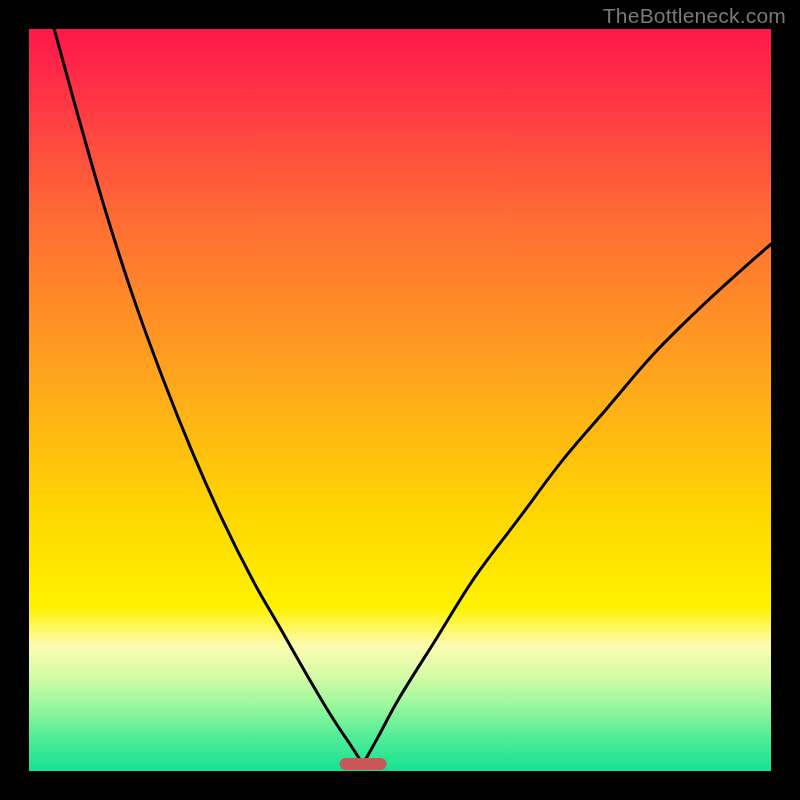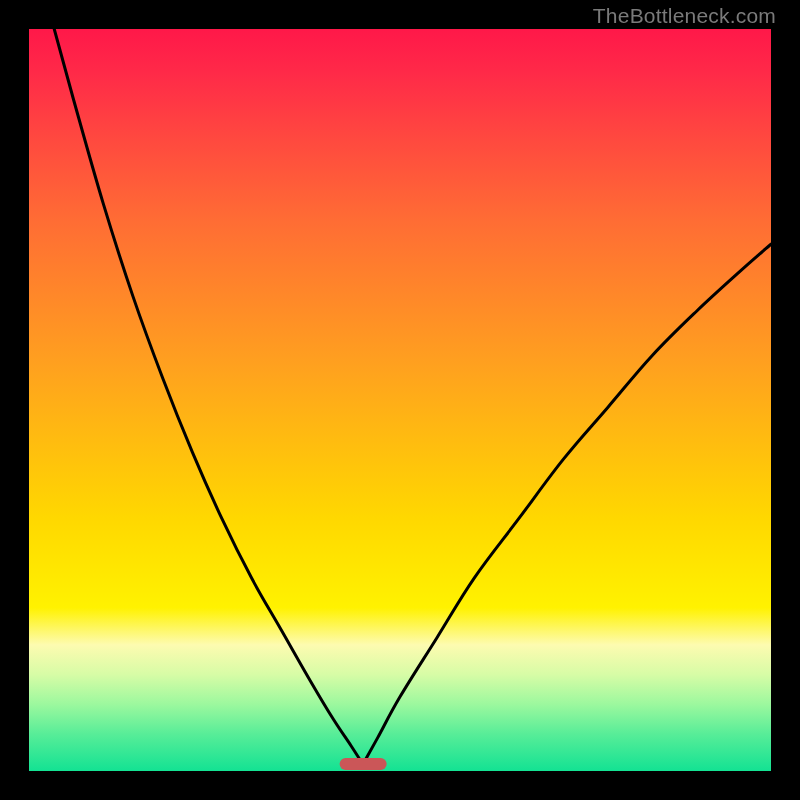--- a/index.html
+++ b/index.html
@@ -35,21 +35,21 @@
       #fdfbb0 83%,
       #d7fca6 87%,
       #9cf89e 91%,
       #58ed98 95%,
       #13e293 100%
     );
   }
   .watermark {
     position: absolute;
     top: 4px;
-    right: 24px;
+    right: 14px;
     color: #7a7a7a;
     font-size: 21px;
     font-weight: 400;
     letter-spacing: 0.2px;
     pointer-events: none;
   }
   .curve-layer {
     position: absolute;
     inset: 0;
     pointer-events: none;

